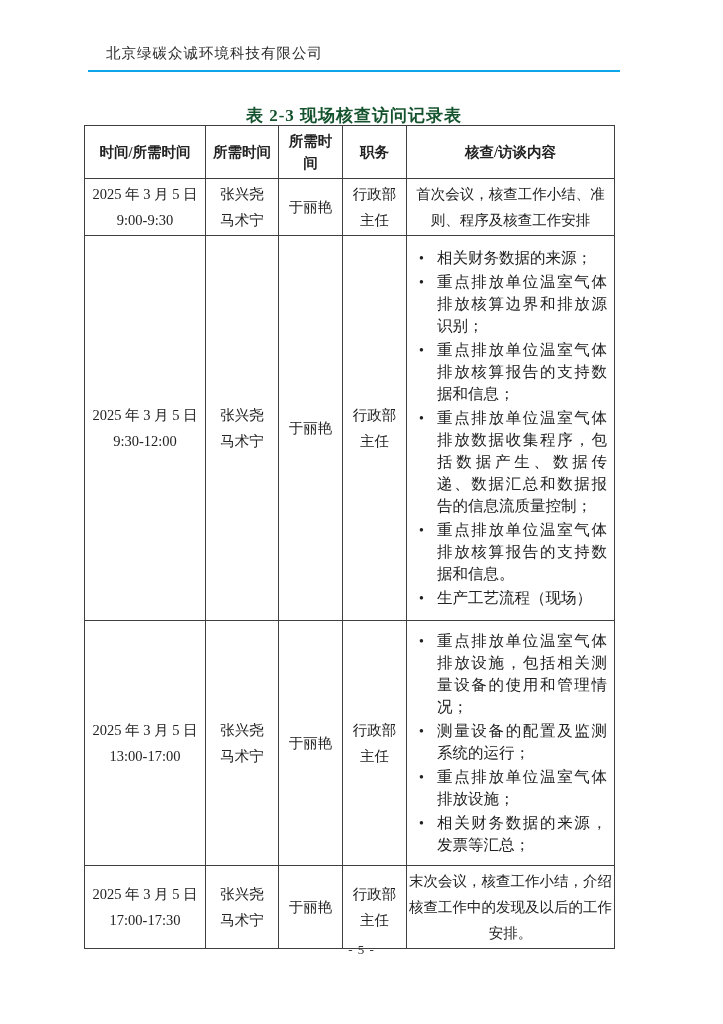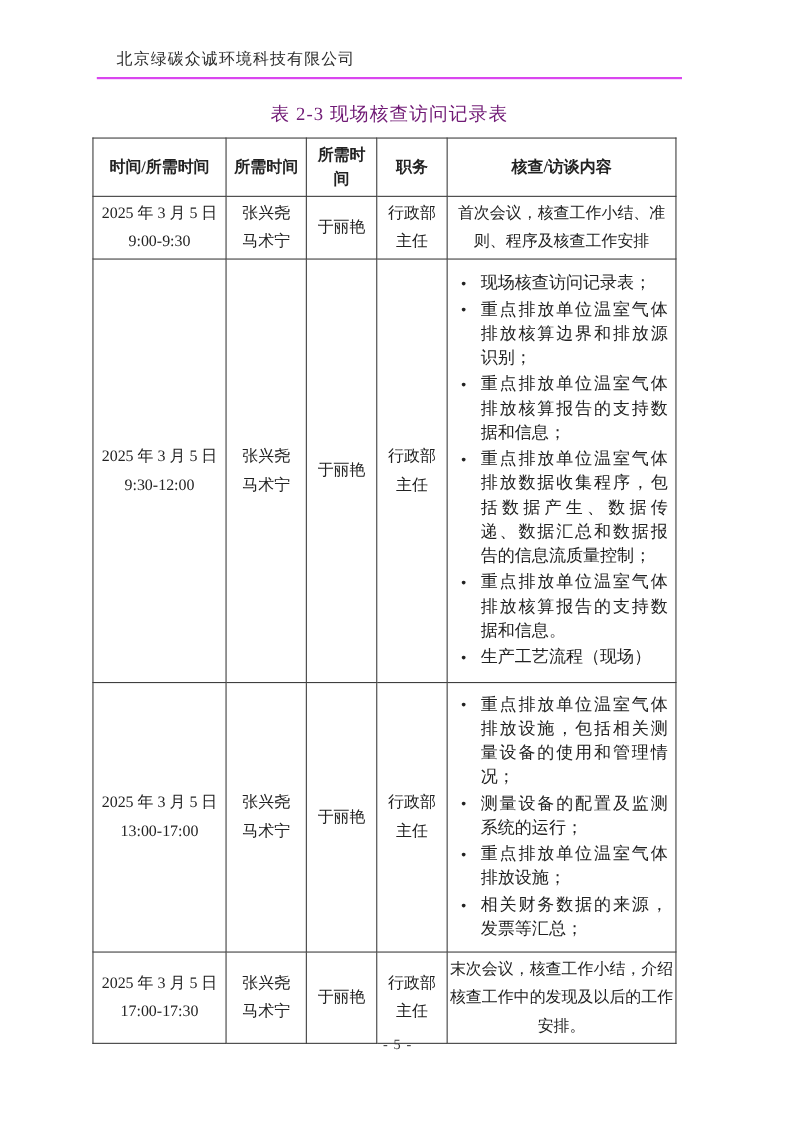--- a/index.html
+++ b/index.html
@@ -3,31 +3,31 @@
 <meta charset="utf-8">
 <style>
   html,body{margin:0;padding:0;}
   body{
     width:723px;height:1024px;position:relative;background:#ffffff;
     font-family:"Liberation Serif","DejaVu Serif",serif;color:#222;
     overflow:hidden;
   }
   .doc-header{
     position:absolute;left:88px;top:44px;width:532px;
-    padding-bottom:7px;border-bottom:2px solid #d946ef;
+    padding-bottom:7px;border-bottom:2px solid #0ea5e9;
     display:flex;justify-content:space-between;align-items:flex-start;
     font-size:14.5px;color:#2b2b2b;
   }
   .doc-header .company{margin-left:18px;letter-spacing:1px;}
   .doc-header .archive{margin-right:6px;}
   .doc-header .archive .label{letter-spacing:1px;}
   .doc-header .archive .value{margin-left:10px;letter-spacing:.5px;}
   .doc-title{
-    position:absolute;left:88px;top:92px;width:532px;
-    text-align:center;font-size:17px;font-weight:normal;color:#701a75;
+    position:absolute;left:88px;top:104px;width:532px;
+    text-align:center;font-size:17px;font-weight:bold;color:#14532d;
     letter-spacing:1px;
   }
   table.record{
     position:absolute;left:84px;top:125px;width:530px;
     border-collapse:collapse;table-layout:fixed;
   }
   table.record th,table.record td{
     border:1px solid #3f3f3f;vertical-align:middle;
     font-size:14.5px;line-height:26px;text-align:center;
     padding:2px 2px;color:#222;word-break:break-all;
@@ -93,21 +93,21 @@
           <div class="ctext">首次会议，核查工作小结、准则、程序及核查工作安排</div>
         </td>
       </tr>
       <tr>
         <td>2025 年 3 月 5 日<br>9:30-12:00</td>
         <td>张兴尧<br>马术宁</td>
         <td>于丽艳</td>
         <td>行政部<br>主任</td>
         <td class="content">
           <ul class="blist">
-            <li>现场核查访问记录表；</li>
+            <li>相关财务数据的来源；</li>
             <li>重点排放单位温室气体排放核算边界和排放源识别；</li>
             <li>重点排放单位温室气体排放核算报告的支持数据和信息；</li>
             <li>重点排放单位温室气体排放数据收集程序，包括数据产生、数据传递、数据汇总和数据报告的信息流质量控制；</li>
             <li>重点排放单位温室气体排放核算报告的支持数据和信息。</li>
             <li>生产工艺流程（现场）</li>
           </ul>
         </td>
       </tr>
       <tr>
         <td>2025 年 3 月 5 日<br>13:00-17:00</td>

